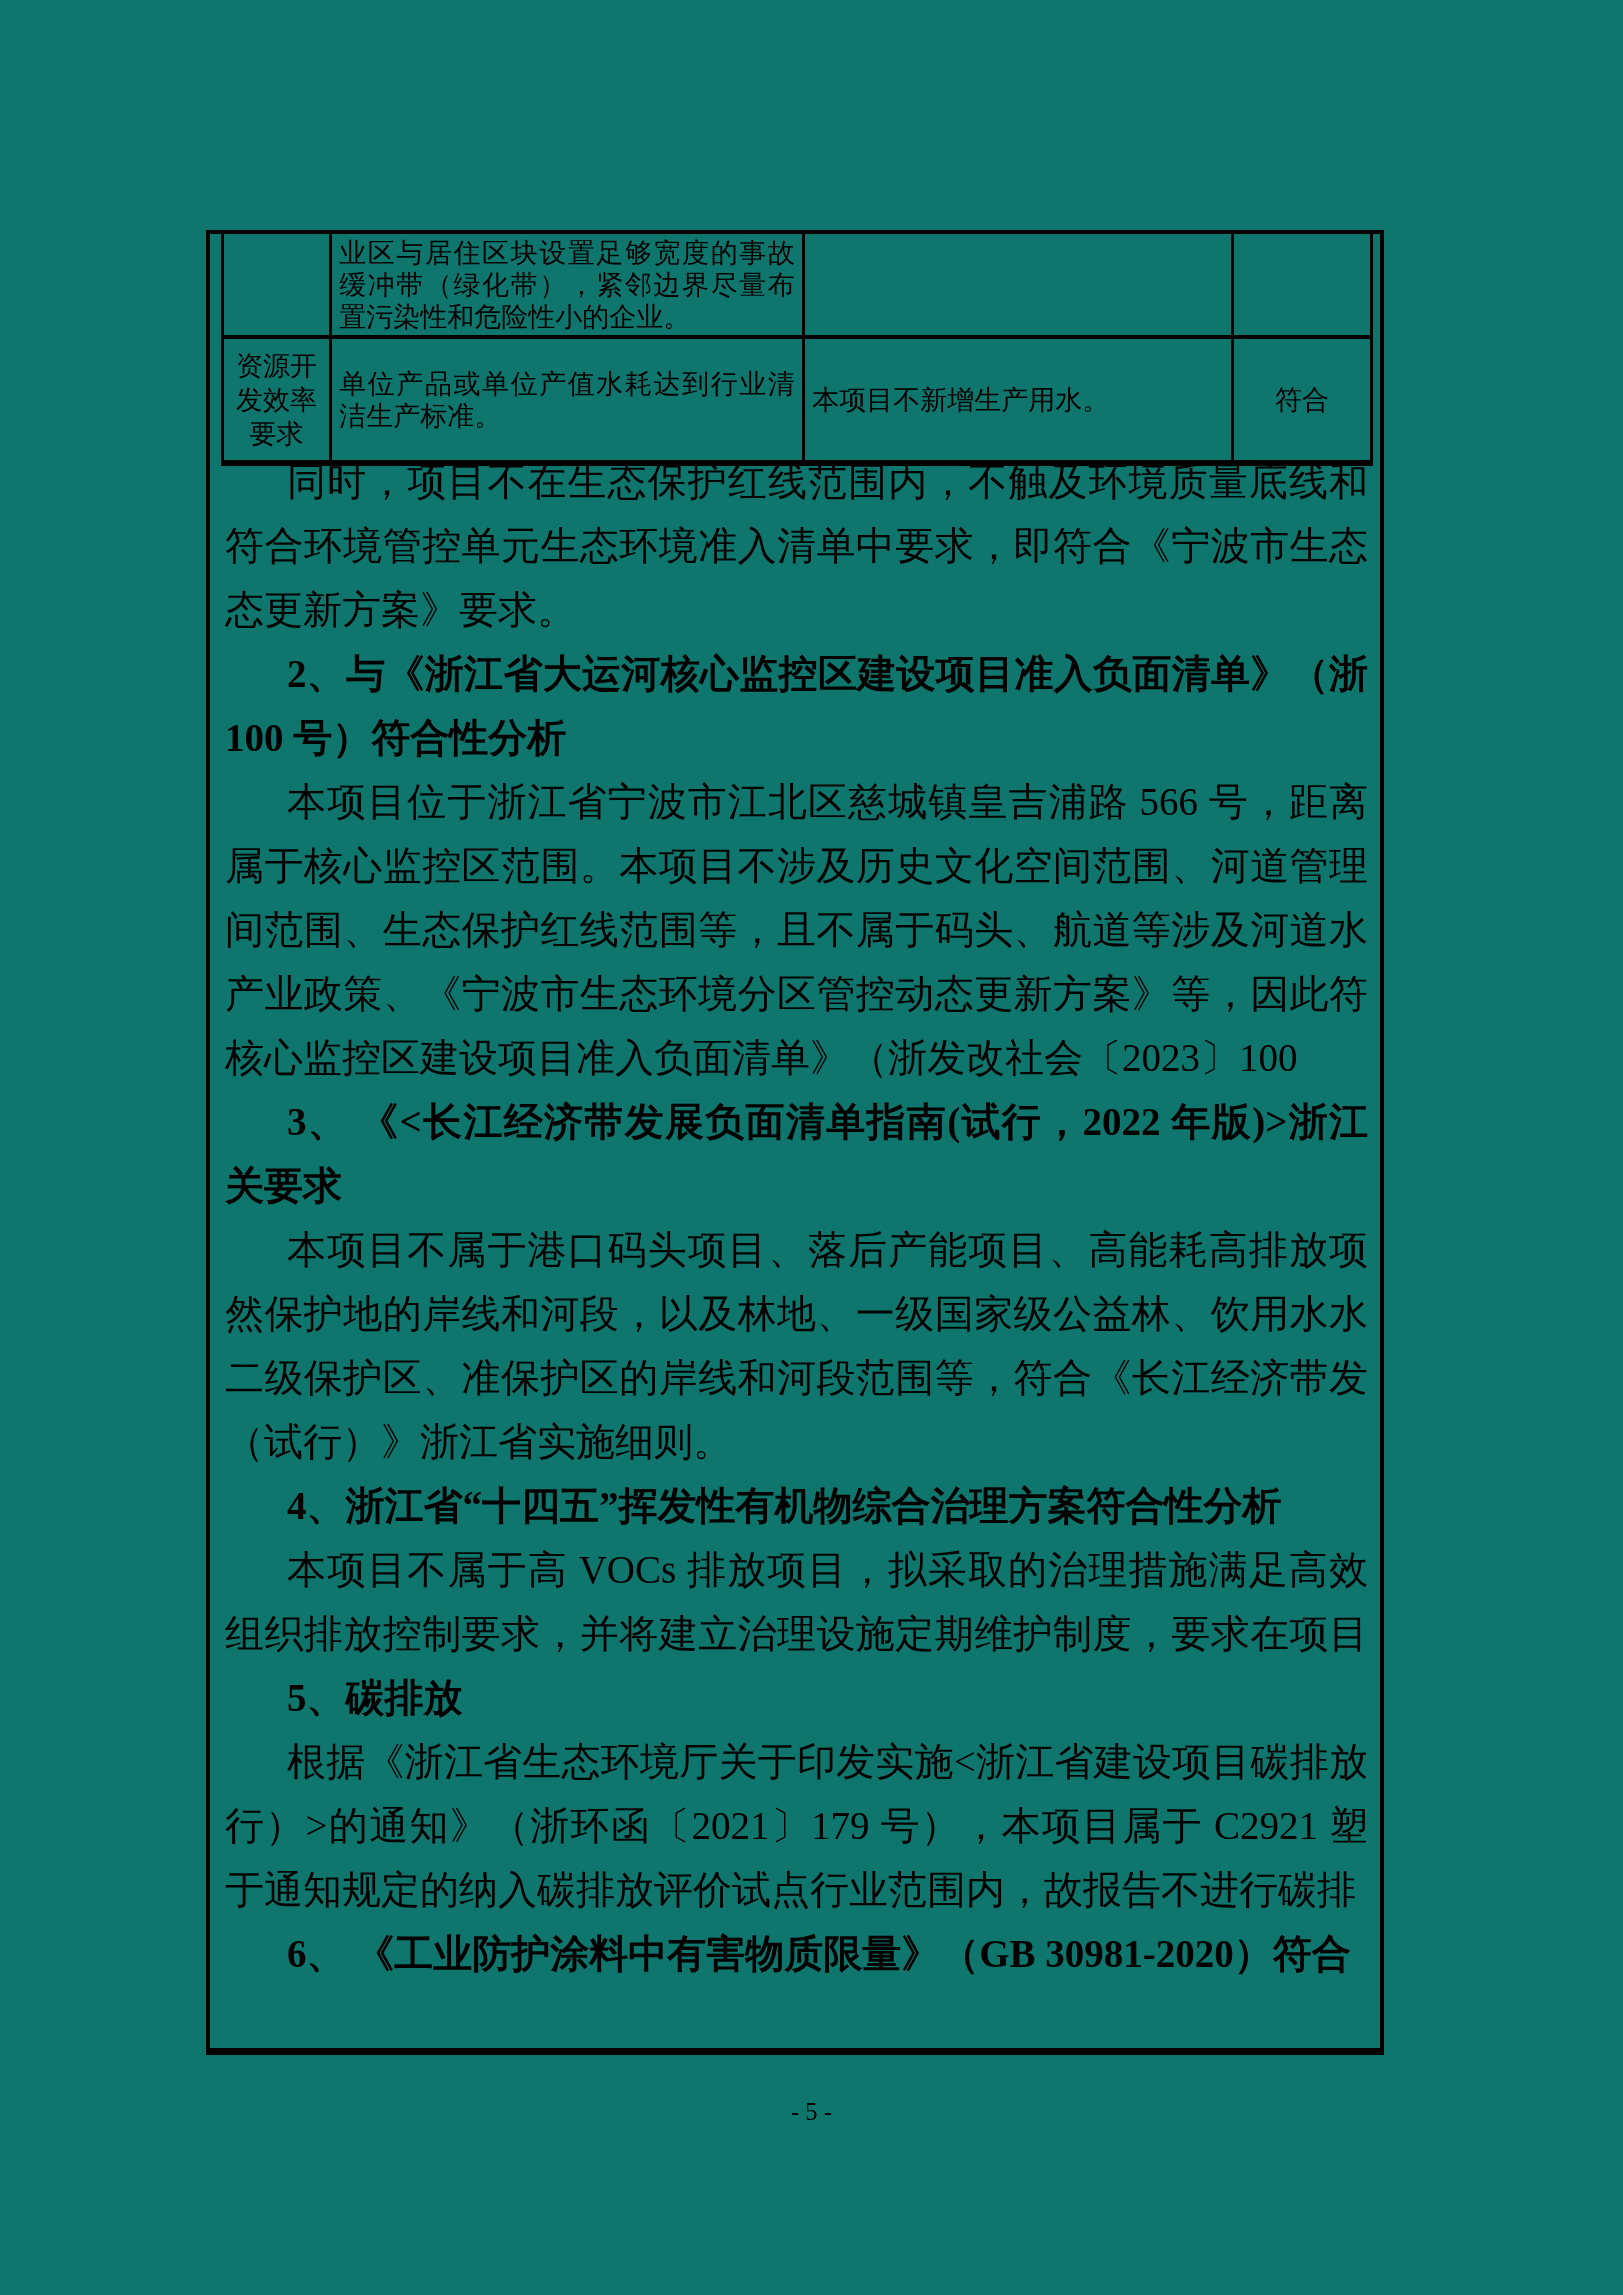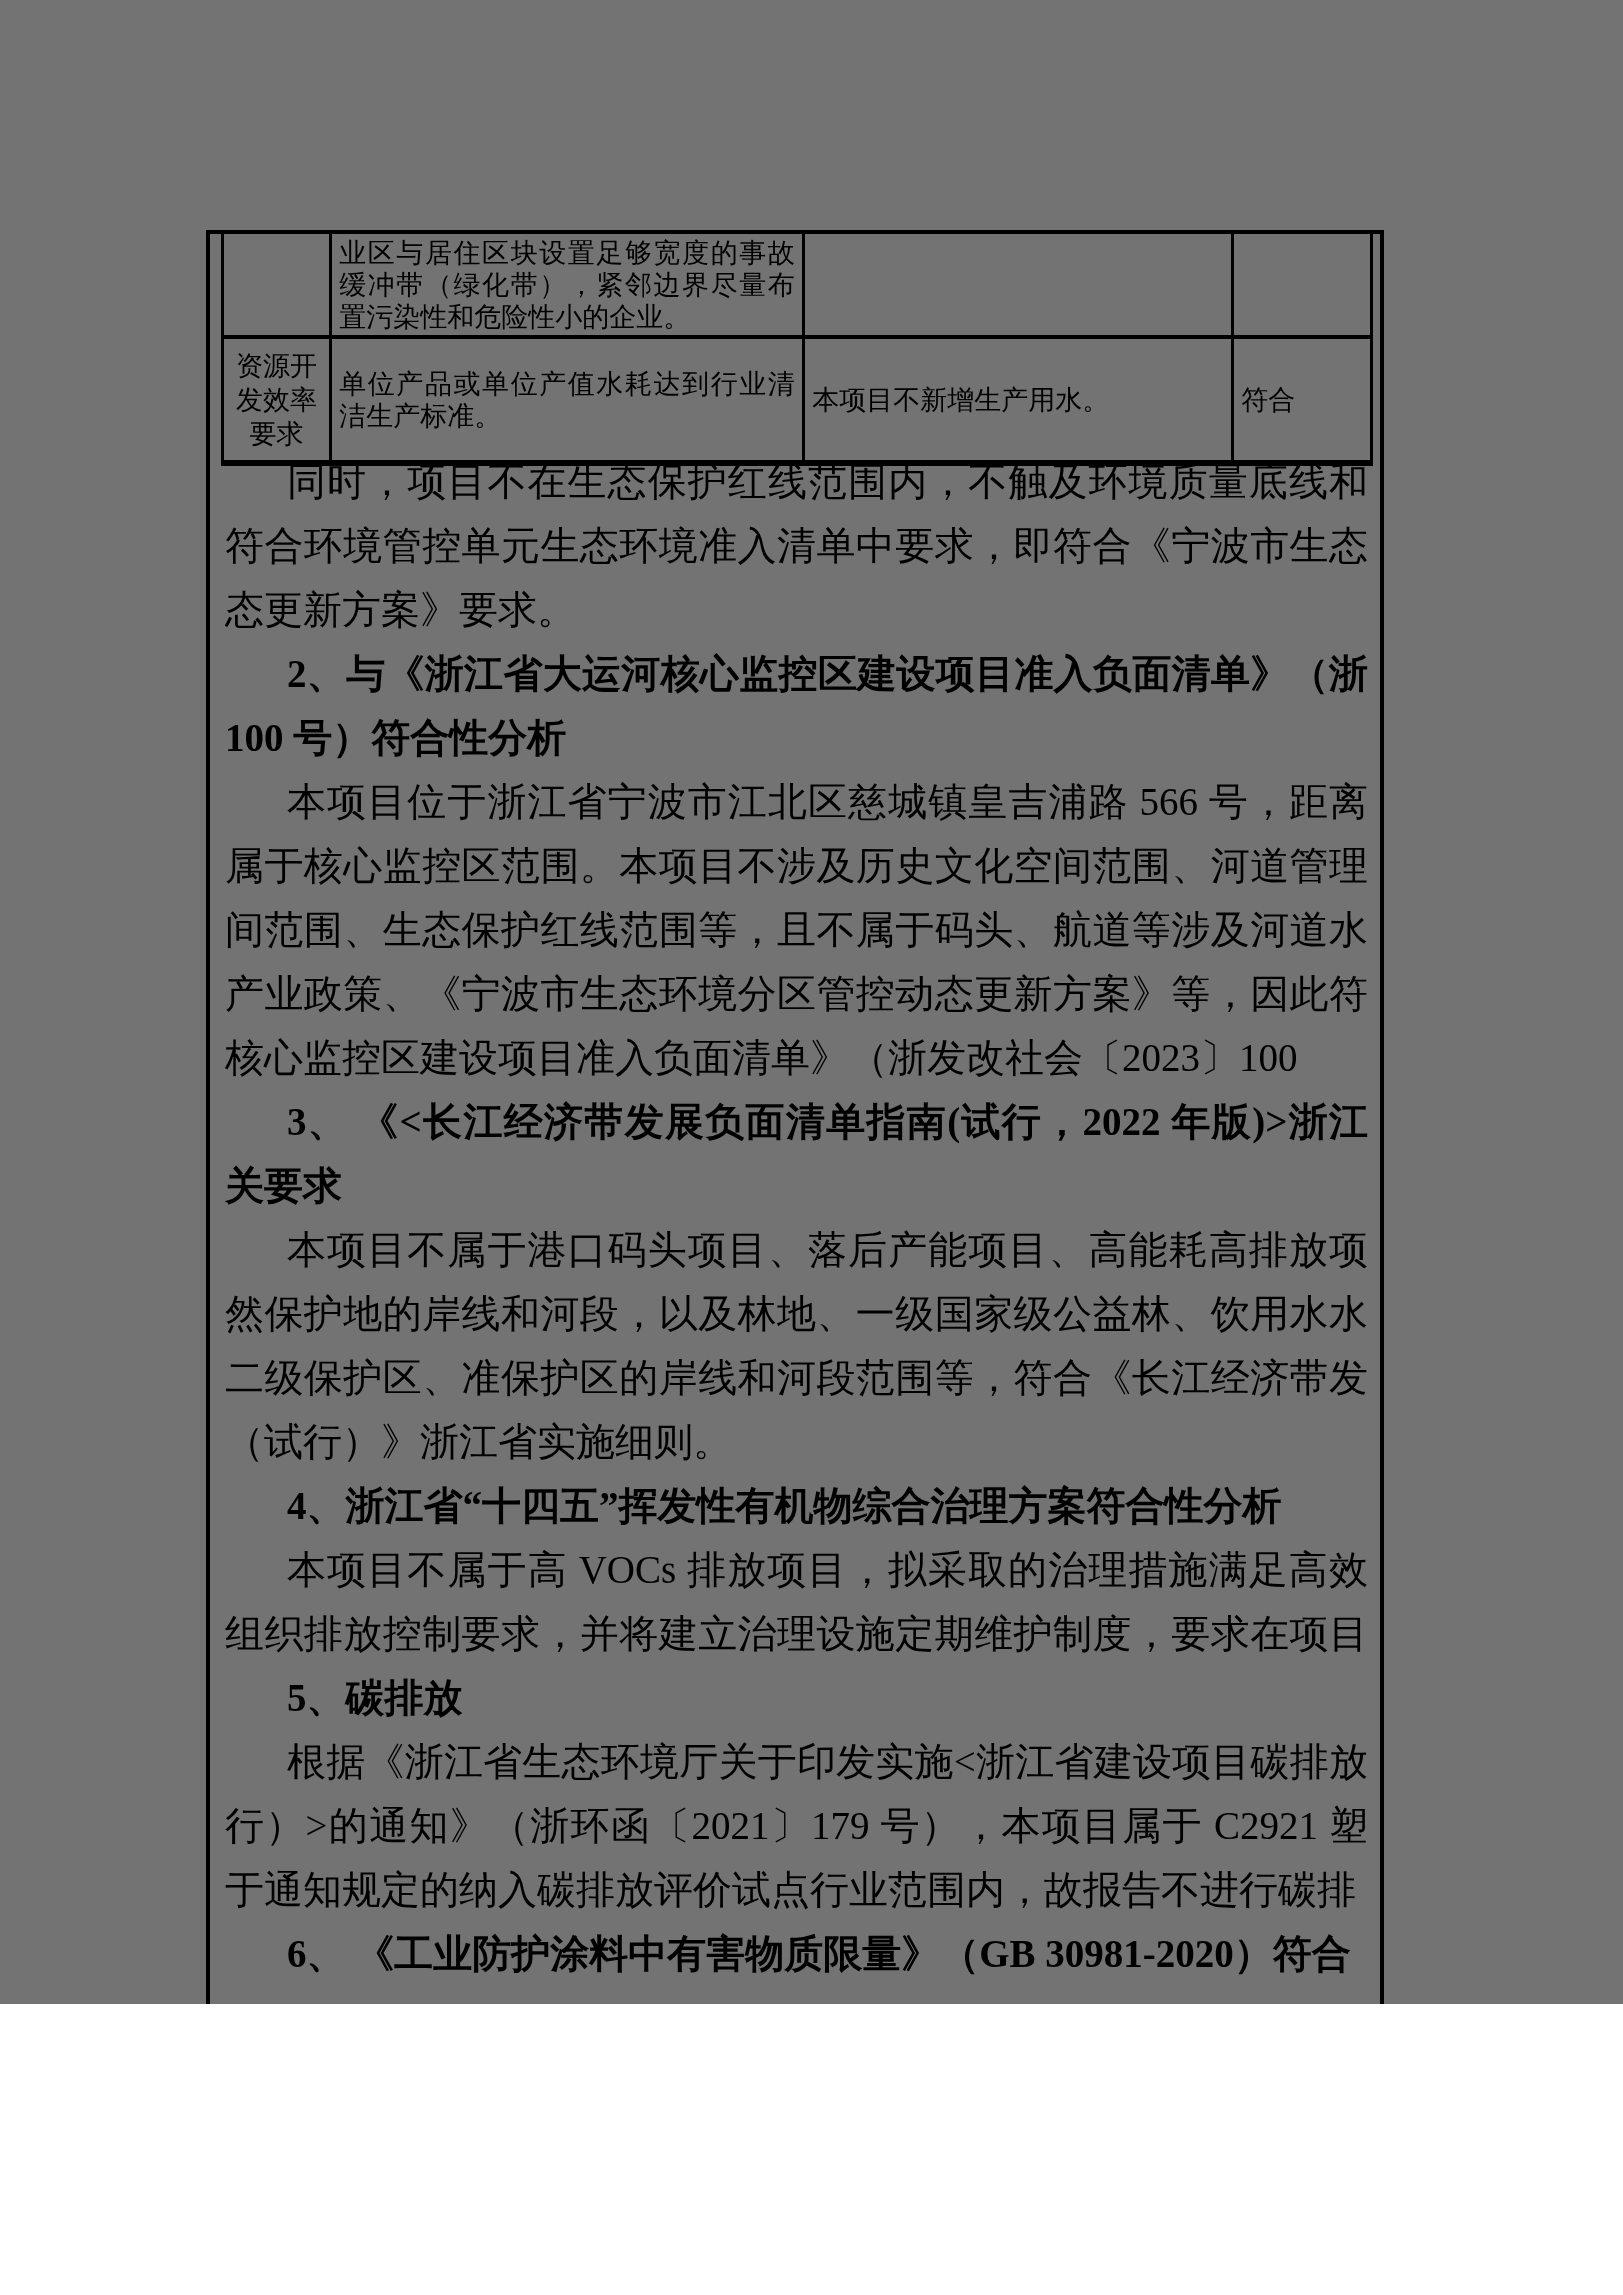--- a/index.html
+++ b/index.html
@@ -1,19 +1,19 @@
 <!DOCTYPE html>
 <html style="font-size:8.2px"><head>
 <meta charset="utf-8">
 <style>
   html,body { margin:0; padding:0; background:#ffffff; }
   .page {
     position:relative;
-    width:1623px; height:2004px;
-    background:#737373;
+    width:1623px; height:2295px;
+    background:#0f766e;
     color:#000;
     font-family:"Liberation Serif","DejaVu Serif",serif;
     overflow:hidden;
   }
 
   
   .frame {
     position:absolute; left:206px; top:230px;
     width:1178px; height:1825px;
     box-sizing:border-box;
@@ -31,21 +31,21 @@
     border:3.1px solid #000;
     box-sizing:border-box;
     vertical-align:middle;
     padding:0 7.2px;
     font-size:27px;
     overflow:hidden;
   }
   .ctable tr.r1 td { height:105px; border-top-width:4.1px; border-bottom-width:4.6px; }
   .ctable tr.r2 td { height:126px; border-bottom-width:6.1px; }
   .ctable td.c1 { border-left-width:3.6px; padding:0 2px; }
-  .ctable td.c4 { border-right-width:3.6px; text-align:left; }
+  .ctable td.c4 { border-right-width:3.6px; text-align:center; }
   .cell-line  { line-height:32px; }
   .cell-line.full { text-align:justify; text-align-last:justify; }
   .label-line { line-height:34px; text-align:center; }
 
   
   .body-text { position:absolute; left:225px; top:450px; width:1143px; }
   .line {
     height:64px; line-height:64px;
     font-size:39px;
     overflow:hidden;

